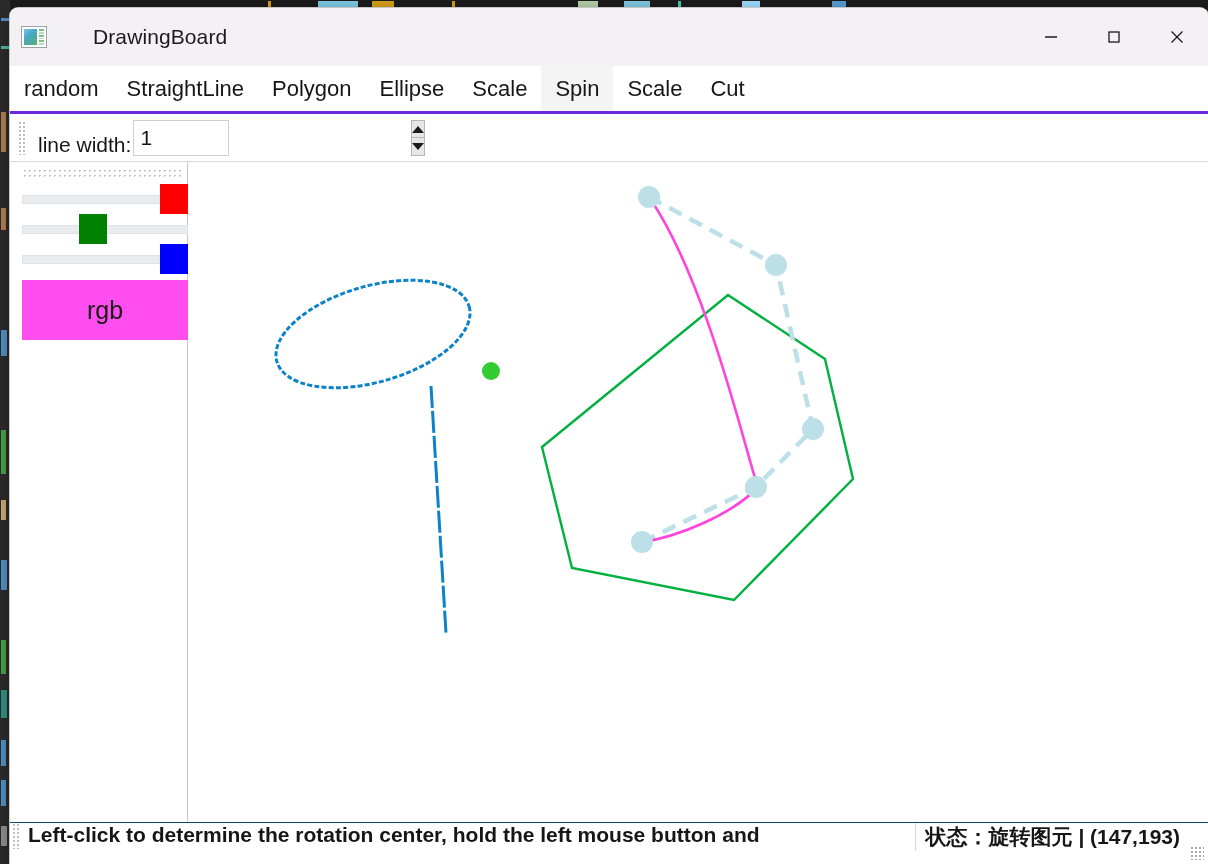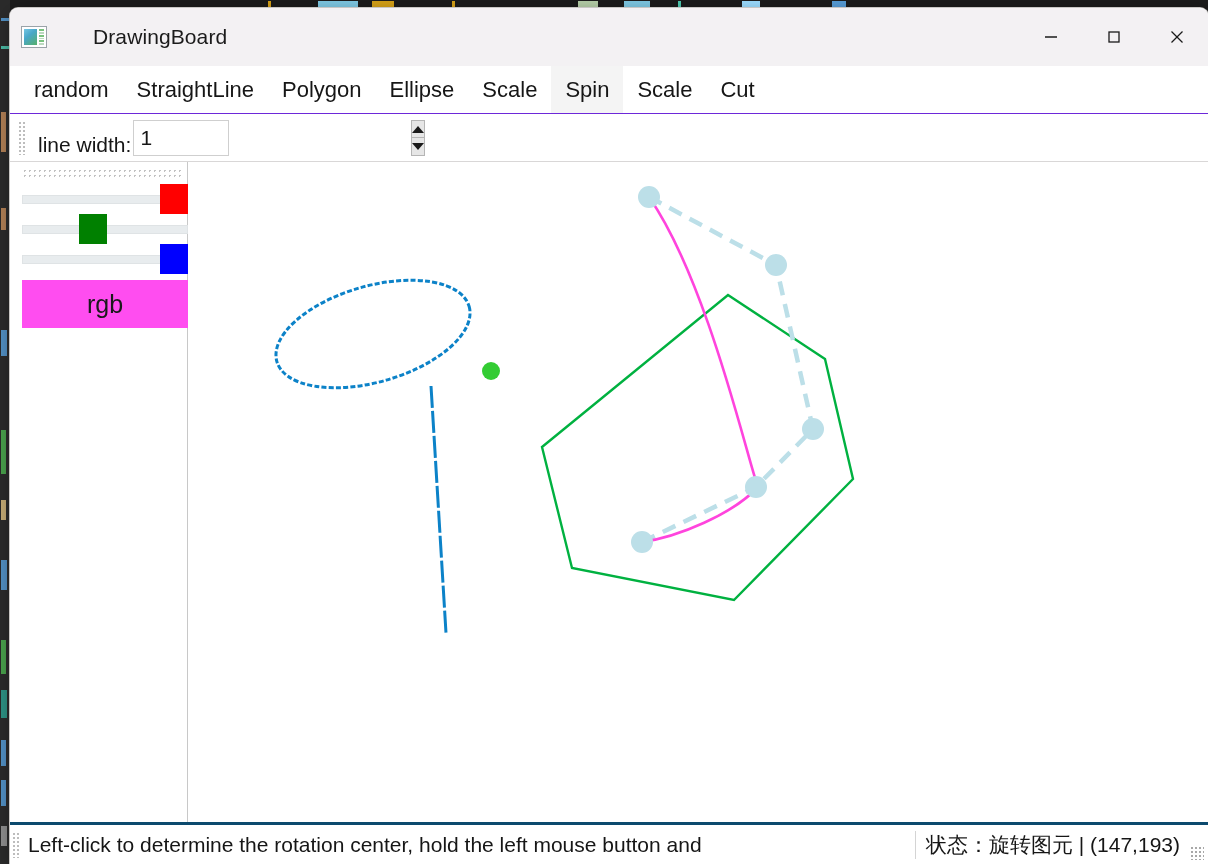--- a/index.html
+++ b/index.html
@@ -76,22 +76,22 @@
     width: 63px; height: 58px;
     display: flex; align-items: center; justify-content: center;
     background: transparent; border: none; cursor: default;
   }
   .win-btn svg { display: block; }
 
   
   #menu-bar {
     height: 48px; flex: 0 0 48px;
     background: #ffffff;
-    border-bottom: 1px solid #6d28d9;
-    display: flex; align-items: stretch; padding-left: 10px;
+    border-bottom: 3px solid #6d28d9;
+    display: flex; align-items: stretch; padding-left: 0;
   }
   .menu-item {
     display: flex; align-items: center;
     padding: 0 14px;
     font-size: 22px; color: #161616;
     white-space: nowrap; cursor: default;
   }
   .menu-item.active { background: #f4f4f4; }
 
   
@@ -155,35 +155,35 @@
     position: relative; height: 22px; width: 166px; margin-bottom: 8px;
   }
   .slider-track {
     position: absolute; left: 0; top: 7px; width: 166px; height: 9px;
     background: #e8ecee; border: 1px solid #dfe3e5;
   }
   .slider-handle {
     position: absolute; top: -4px; width: 28px; height: 30px;
   }
   #rgb-preview {
-    width: 166px; height: 48px;
+    width: 166px; height: 60px;
     display: flex; align-items: center; justify-content: center;
     font-size: 25px; color: #1a1a1a;
     margin-top: 2px;
   }
 
   #canvas-area { flex: 1; position: relative; background: #ffffff; overflow: hidden; }
   #canvas-svg { position: absolute; left: 0; top: 0; }
 
   
   #status-bar {
     height: 42px; flex: 0 0 42px;
     background: #ffffff;
-    border-top: 3px solid #0c4a6e;
-    display: flex; align-items: center; position: relative;
+    border-top: 1px solid #0c4a6e;
+    display: flex; align-items: flex-start; position: relative; font-weight: bold;
   }
   #status-grip {
     width: 8px; height: 26px; margin: 0 8px 0 2px;
     background-image: radial-gradient(#bdbdbd 1px, transparent 1px);
     background-size: 4px 4px;
   }
   #status-main {
     flex: 1; font-size: 21px; color: #161616; white-space: nowrap;
     overflow: hidden; padding-right: 4px;
   }

